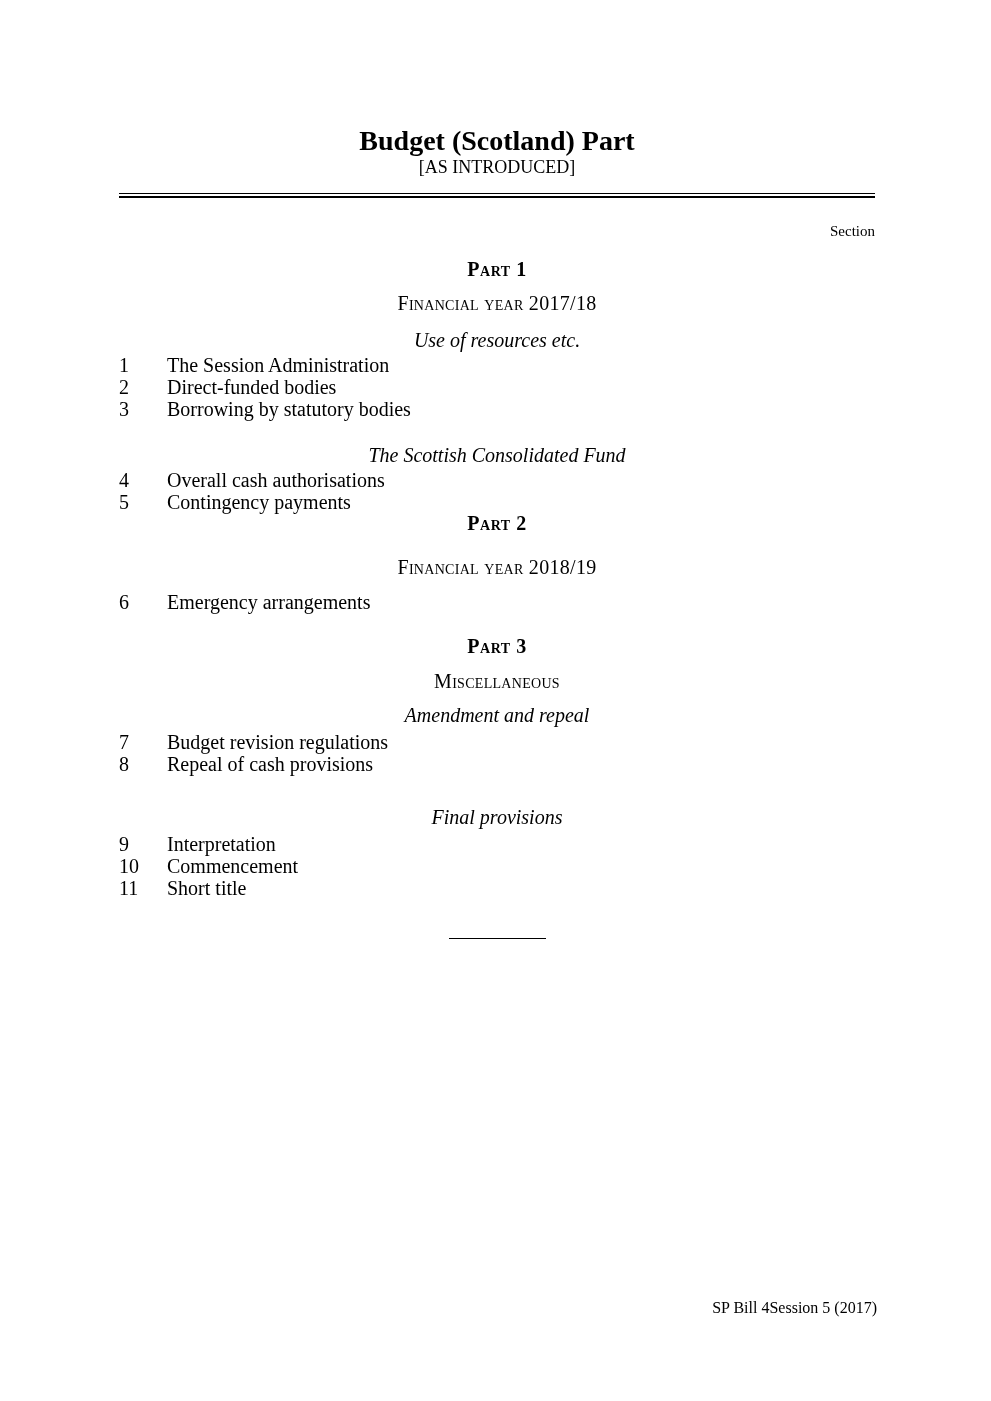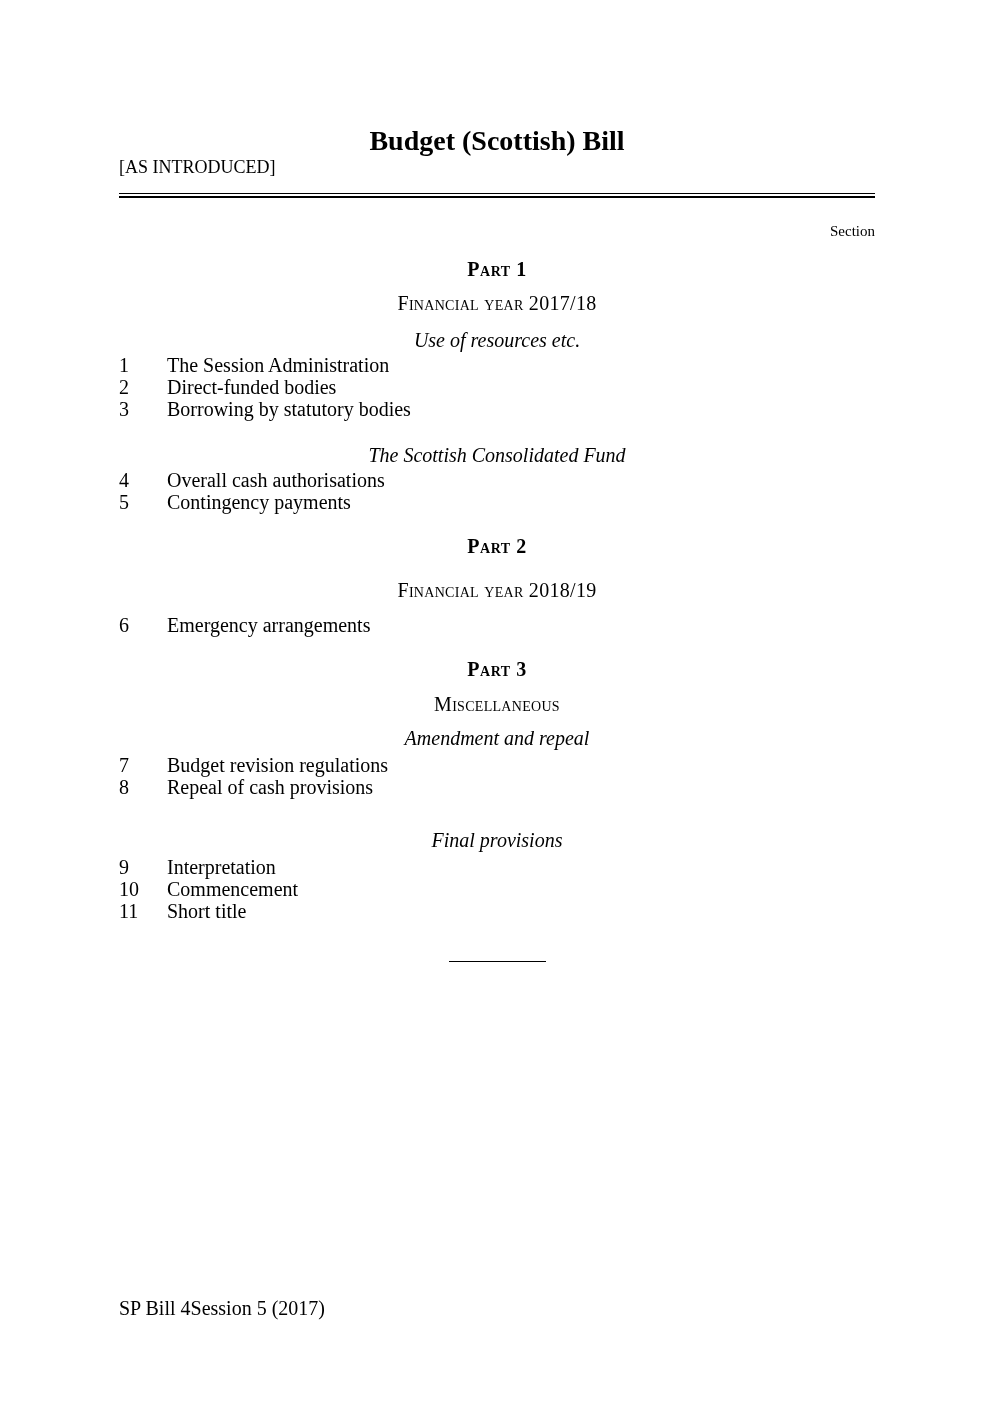--- a/index.html
+++ b/index.html
@@ -14,20 +14,21 @@
   .content { margin-left: 119px; margin-right: 116px; }
 
   .doc-title {
     padding-top: 126px;
     font-size: 28px; line-height: 29px; font-weight: bold;
     text-align: center;
   }
   .doc-status {
     margin-top: 2px;
     font-size: 18px; line-height: 20px;
+    text-align: center;
   }
   .double-rule {
     margin-top: 16px;
     height: 2px;
     border-top: 1px solid #000;
     border-bottom: 2px solid #000;
   }
   .contents-heading {
     margin-top: 111px;
     font-size: 26px; line-height: 27px;
@@ -67,31 +68,31 @@
     margin: 39px auto 0 auto;
     border-top: 1px solid #000;
     height: 0;
   }
   .schedules { margin-top: 24px; font-size: 20px; }
   .schedule-line { line-height: 22px; }
 
   .footer {
     position: absolute;
     left: 119px; right: 114px; top: 1297px;
-    display: flex; justify-content: flex-start;
-    font-size: 20px; line-height: 22px;
+    display: flex; justify-content: flex-end;
+    font-size: 16px; line-height: 22px;
   }
 </style>
 </head>
 <body>
 
 <div class="page">
   <div class="content">
 
-    <div class="doc-title">Budget (Scottish) Bill</div>
+    <div class="doc-title">Budget (Scotland) Part</div>
     <div class="doc-status">[AS INTRODUCED]</div>
     <div class="double-rule"></div>
 
     <div class="section-label">Section</div>
 
     <div class="part-heading" style="margin-top:20px">Part 1</div>
     <div class="part-subheading" style="margin-top:12px">Financial year 2017/18</div>
 
     <div class="crossheading" style="margin-top:15px">Use of resources etc.</div>
     <div class="items" style="margin-top:3px">
@@ -114,21 +115,21 @@
       <div class="toc-item">
         <span class="num">4</span>
         <span class="ttl">Overall cash authorisations</span>
       </div>
       <div class="toc-item">
         <span class="num">5</span>
         <span class="ttl">Contingency payments</span>
       </div>
     </div>
 
-    <div class="part-heading" style="margin-top:23px">Part 2</div>
+    <div class="part-heading" style="">Part 2</div>
     <div class="part-subheading" style="margin-top:22px">Financial year 2018/19</div>
     <div class="items" style="margin-top:13px">
       <div class="toc-item">
         <span class="num">6</span>
         <span class="ttl">Emergency arrangements</span>
       </div>
     </div>
 
     <div class="part-heading" style="margin-top:23px">Part 3</div>
     <div class="part-subheading" style="margin-top:13px">Miscellaneous</div>

